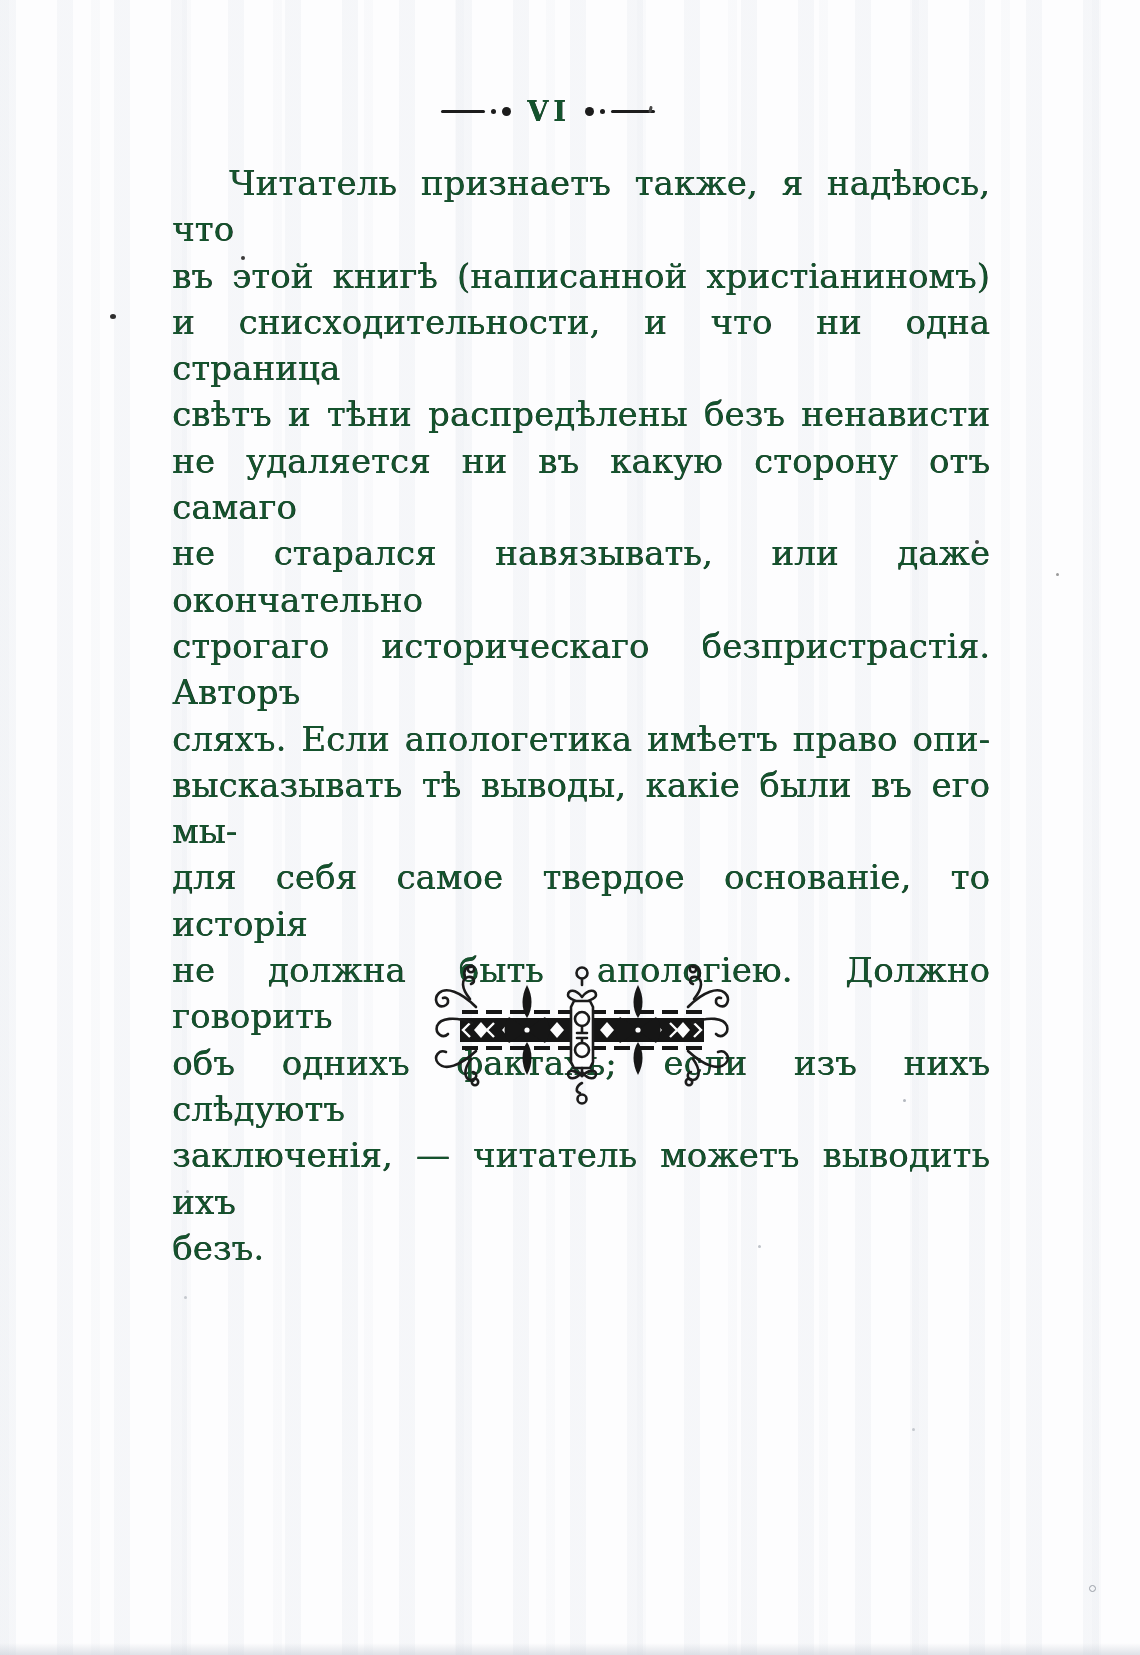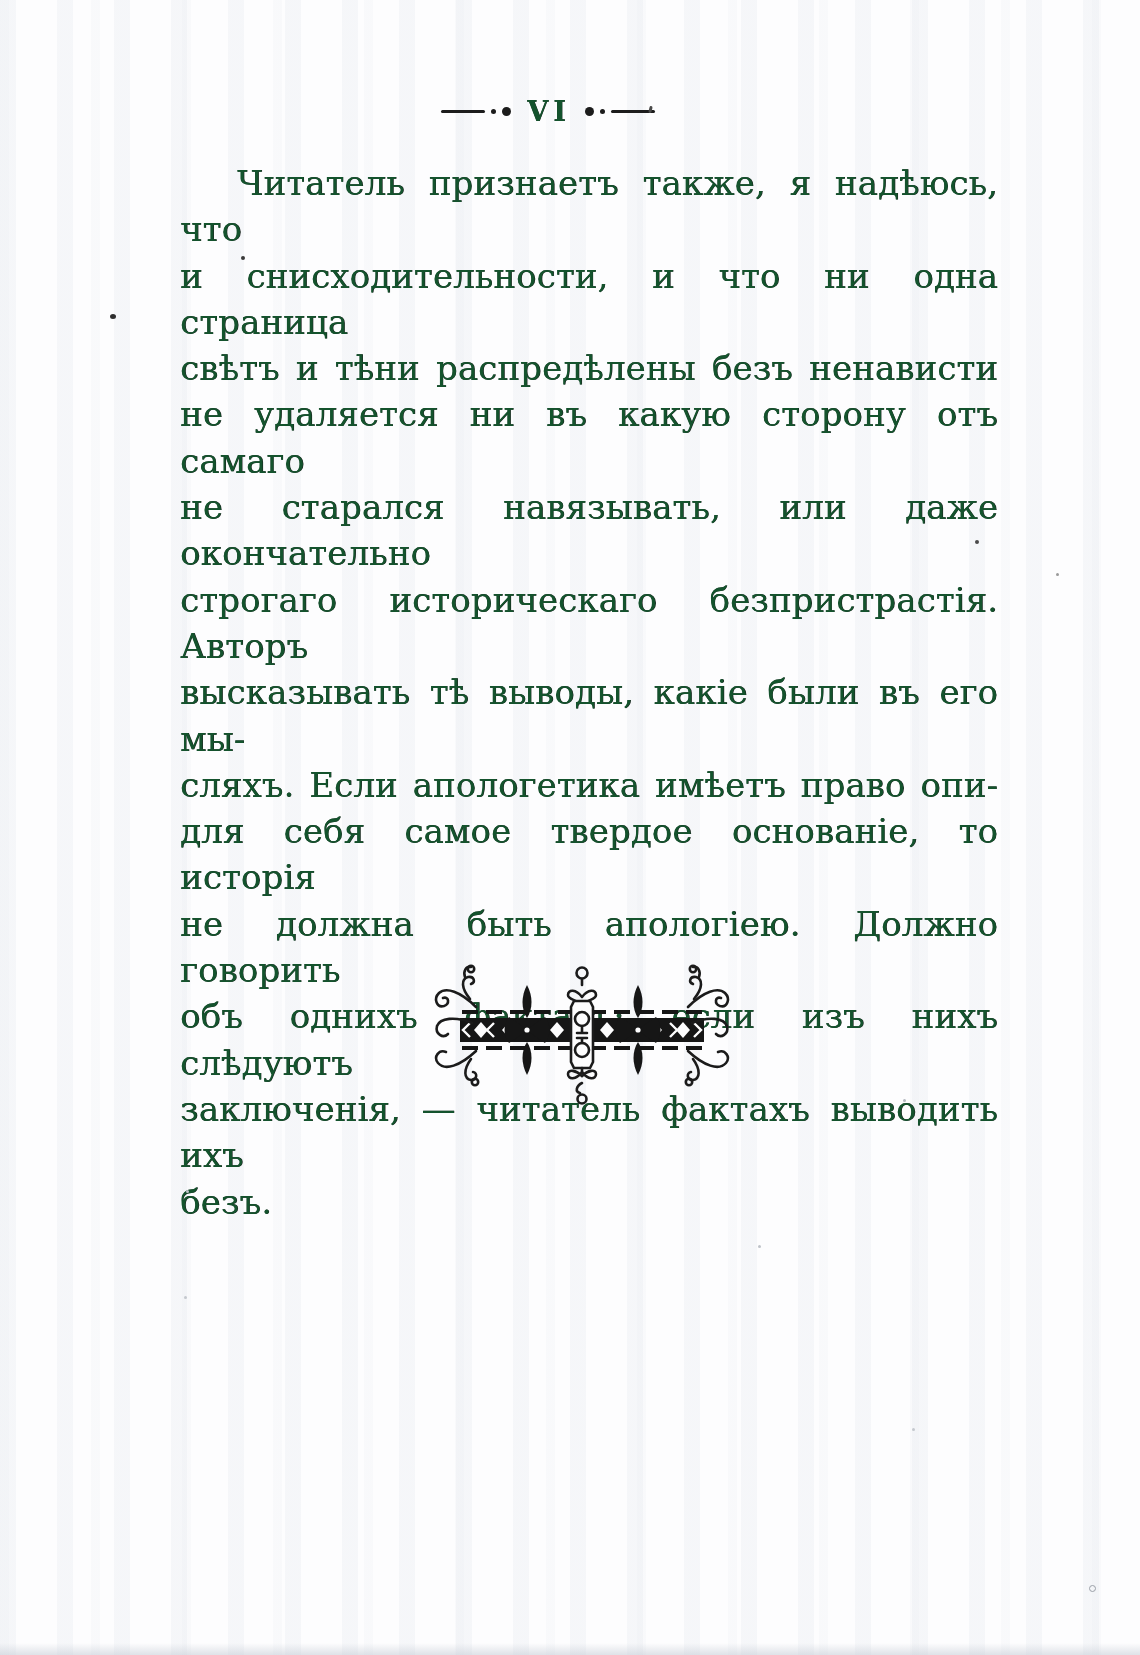--- a/index.html
+++ b/index.html
@@ -32,21 +32,21 @@
   .rule { width:44px; height:3px; background:#1c1c1c; border-radius:2px; }
   .dot { background:#1c1c1c; border-radius:50%; }
   .dot.small { width:5px; height:5px; }
   .dot.big   { width:9px; height:9px; }
   .folio {
     font-size:27px; font-weight:bold; line-height:27px;
     letter-spacing:5px; text-indent:2px;
     text-shadow:0.3px 0 0 #1c1c1c;
   }
   
-  .text-block { position:absolute; left:180px; top:160px; width:818px; }
+  .text-block { position:absolute; left:172px; top:160px; width:818px; }
   .line {
     font-size:34px; line-height:46.3px;
     letter-spacing:0.1px;
     text-align:justify; text-align-last:justify;
     text-shadow:0.4px 0 0 #1c1c1c;
     white-space:normal;
   }
   .line.first { text-indent:57px; }
   .line.last  { text-align-last:left; }
   
@@ -80,31 +80,32 @@
     <span class="folio">VI</span>
     <span class="flourish">
       <span class="dot big"></span>
       <span class="dot small"></span>
       <span class="rule"></span>
     </span>
   </div>
 
   <div class="text-block">
     <div class="line first">Читатель признаетъ также, я надѣюсь, что</div>
+    <div class="line">въ этой книгѣ (написанной христіаниномъ)</div>
     <div class="line">и снисходительности, и что ни одна страница</div>
     <div class="line">свѣтъ и тѣни распредѣлены безъ ненависти</div>
     <div class="line">не удаляется ни въ какую сторону отъ самаго</div>
     <div class="line">не старался навязывать, или даже окончательно</div>
     <div class="line">строгаго историческаго безпристрастія. Авторъ</div>
+    <div class="line">сляхъ. Если апологетика имѣетъ право опи-</div>
     <div class="line">высказывать тѣ выводы, какіе были въ его мы-</div>
-    <div class="line">сляхъ. Если апологетика имѣетъ право опи-</div>
     <div class="line">для себя самое твердое основаніе, то исторія</div>
     <div class="line">не должна быть апологіею. Должно говорить</div>
     <div class="line">объ однихъ фактахъ; если изъ нихъ слѣдуютъ</div>
-    <div class="line">заключенія, — читатель фактахъ выводить ихъ</div>
+    <div class="line">заключенія, — читатель можетъ выводить ихъ</div>
     <div class="line last">безъ.</div>
   </div>
 
   <svg class="ornament" width="304" height="175" viewBox="0 0 304 175" aria-hidden="true">
     <defs>
 
       <g id="curls" stroke="#1b1b1b" fill="none" stroke-width="2.6" stroke-linecap="round">
         <path d="M46,62 C30,46 16,42 9,48 C3,54 7,63 14,61 C20,59 19,51 13,53"></path>
         <path d="M40,54 C31,43 31,34 38,32 C44,31 46,37 41,39"></path>
         <path d="M35,32 C33,26 36,21 41,22"></path>

